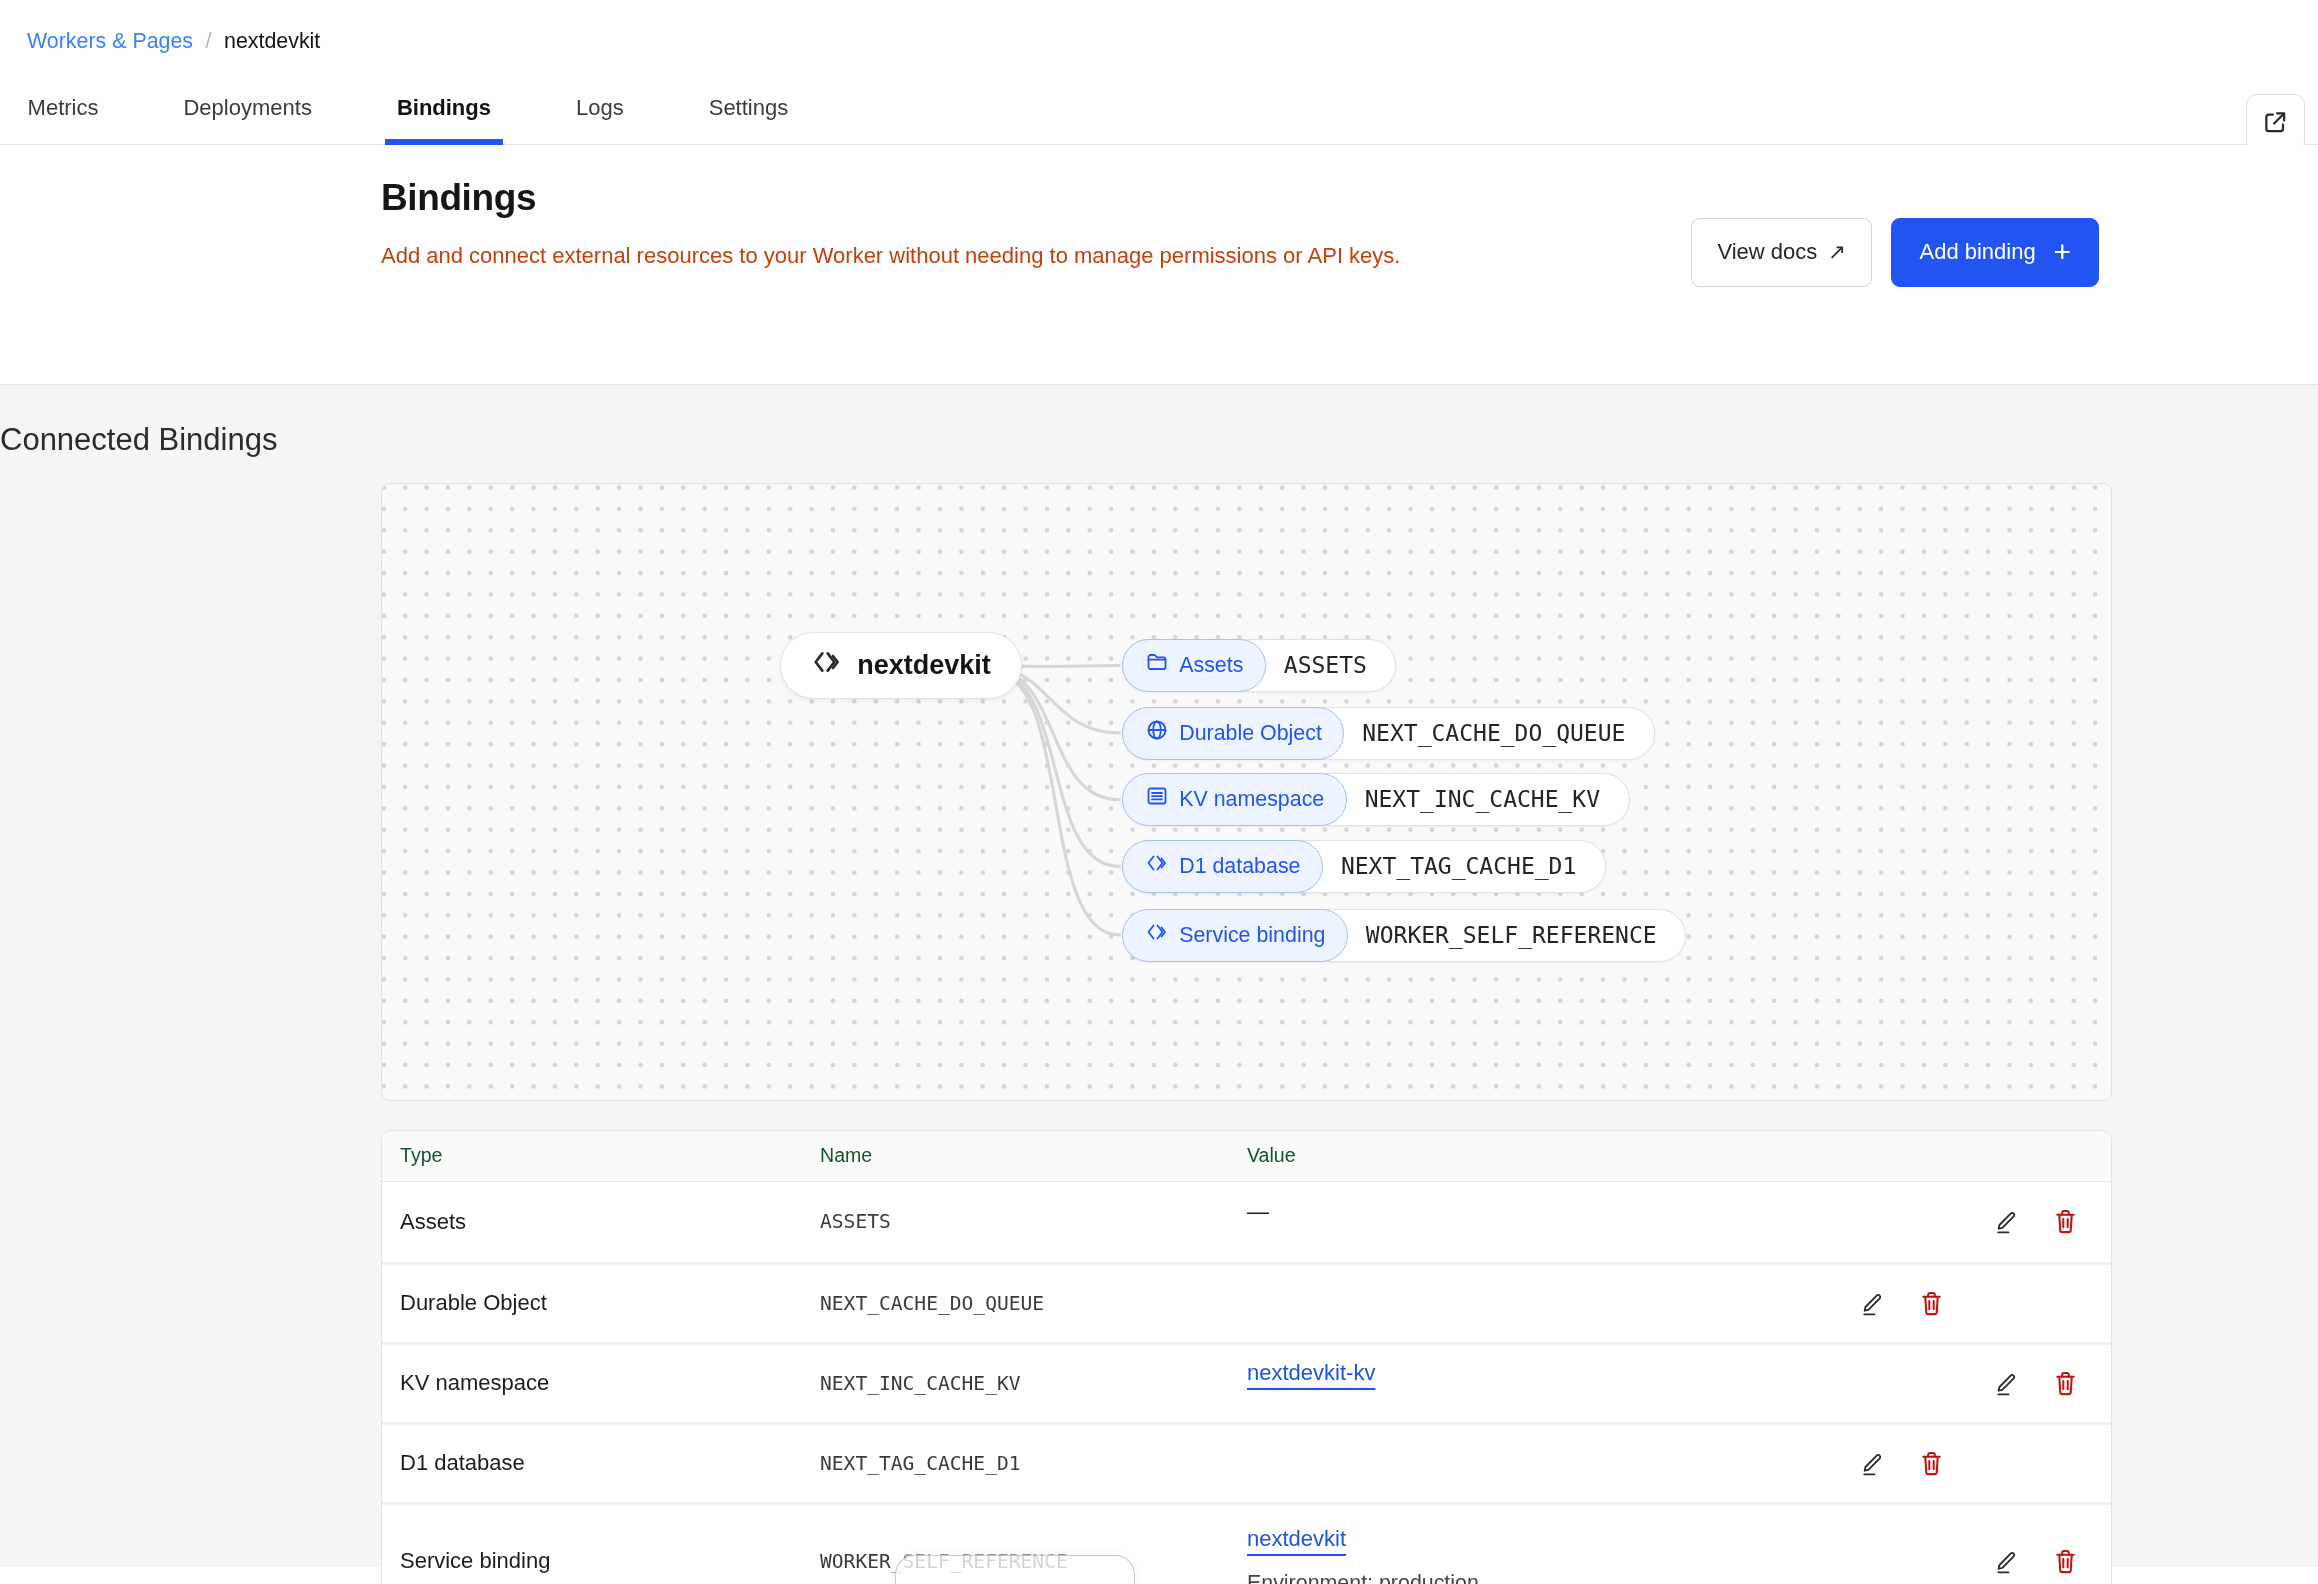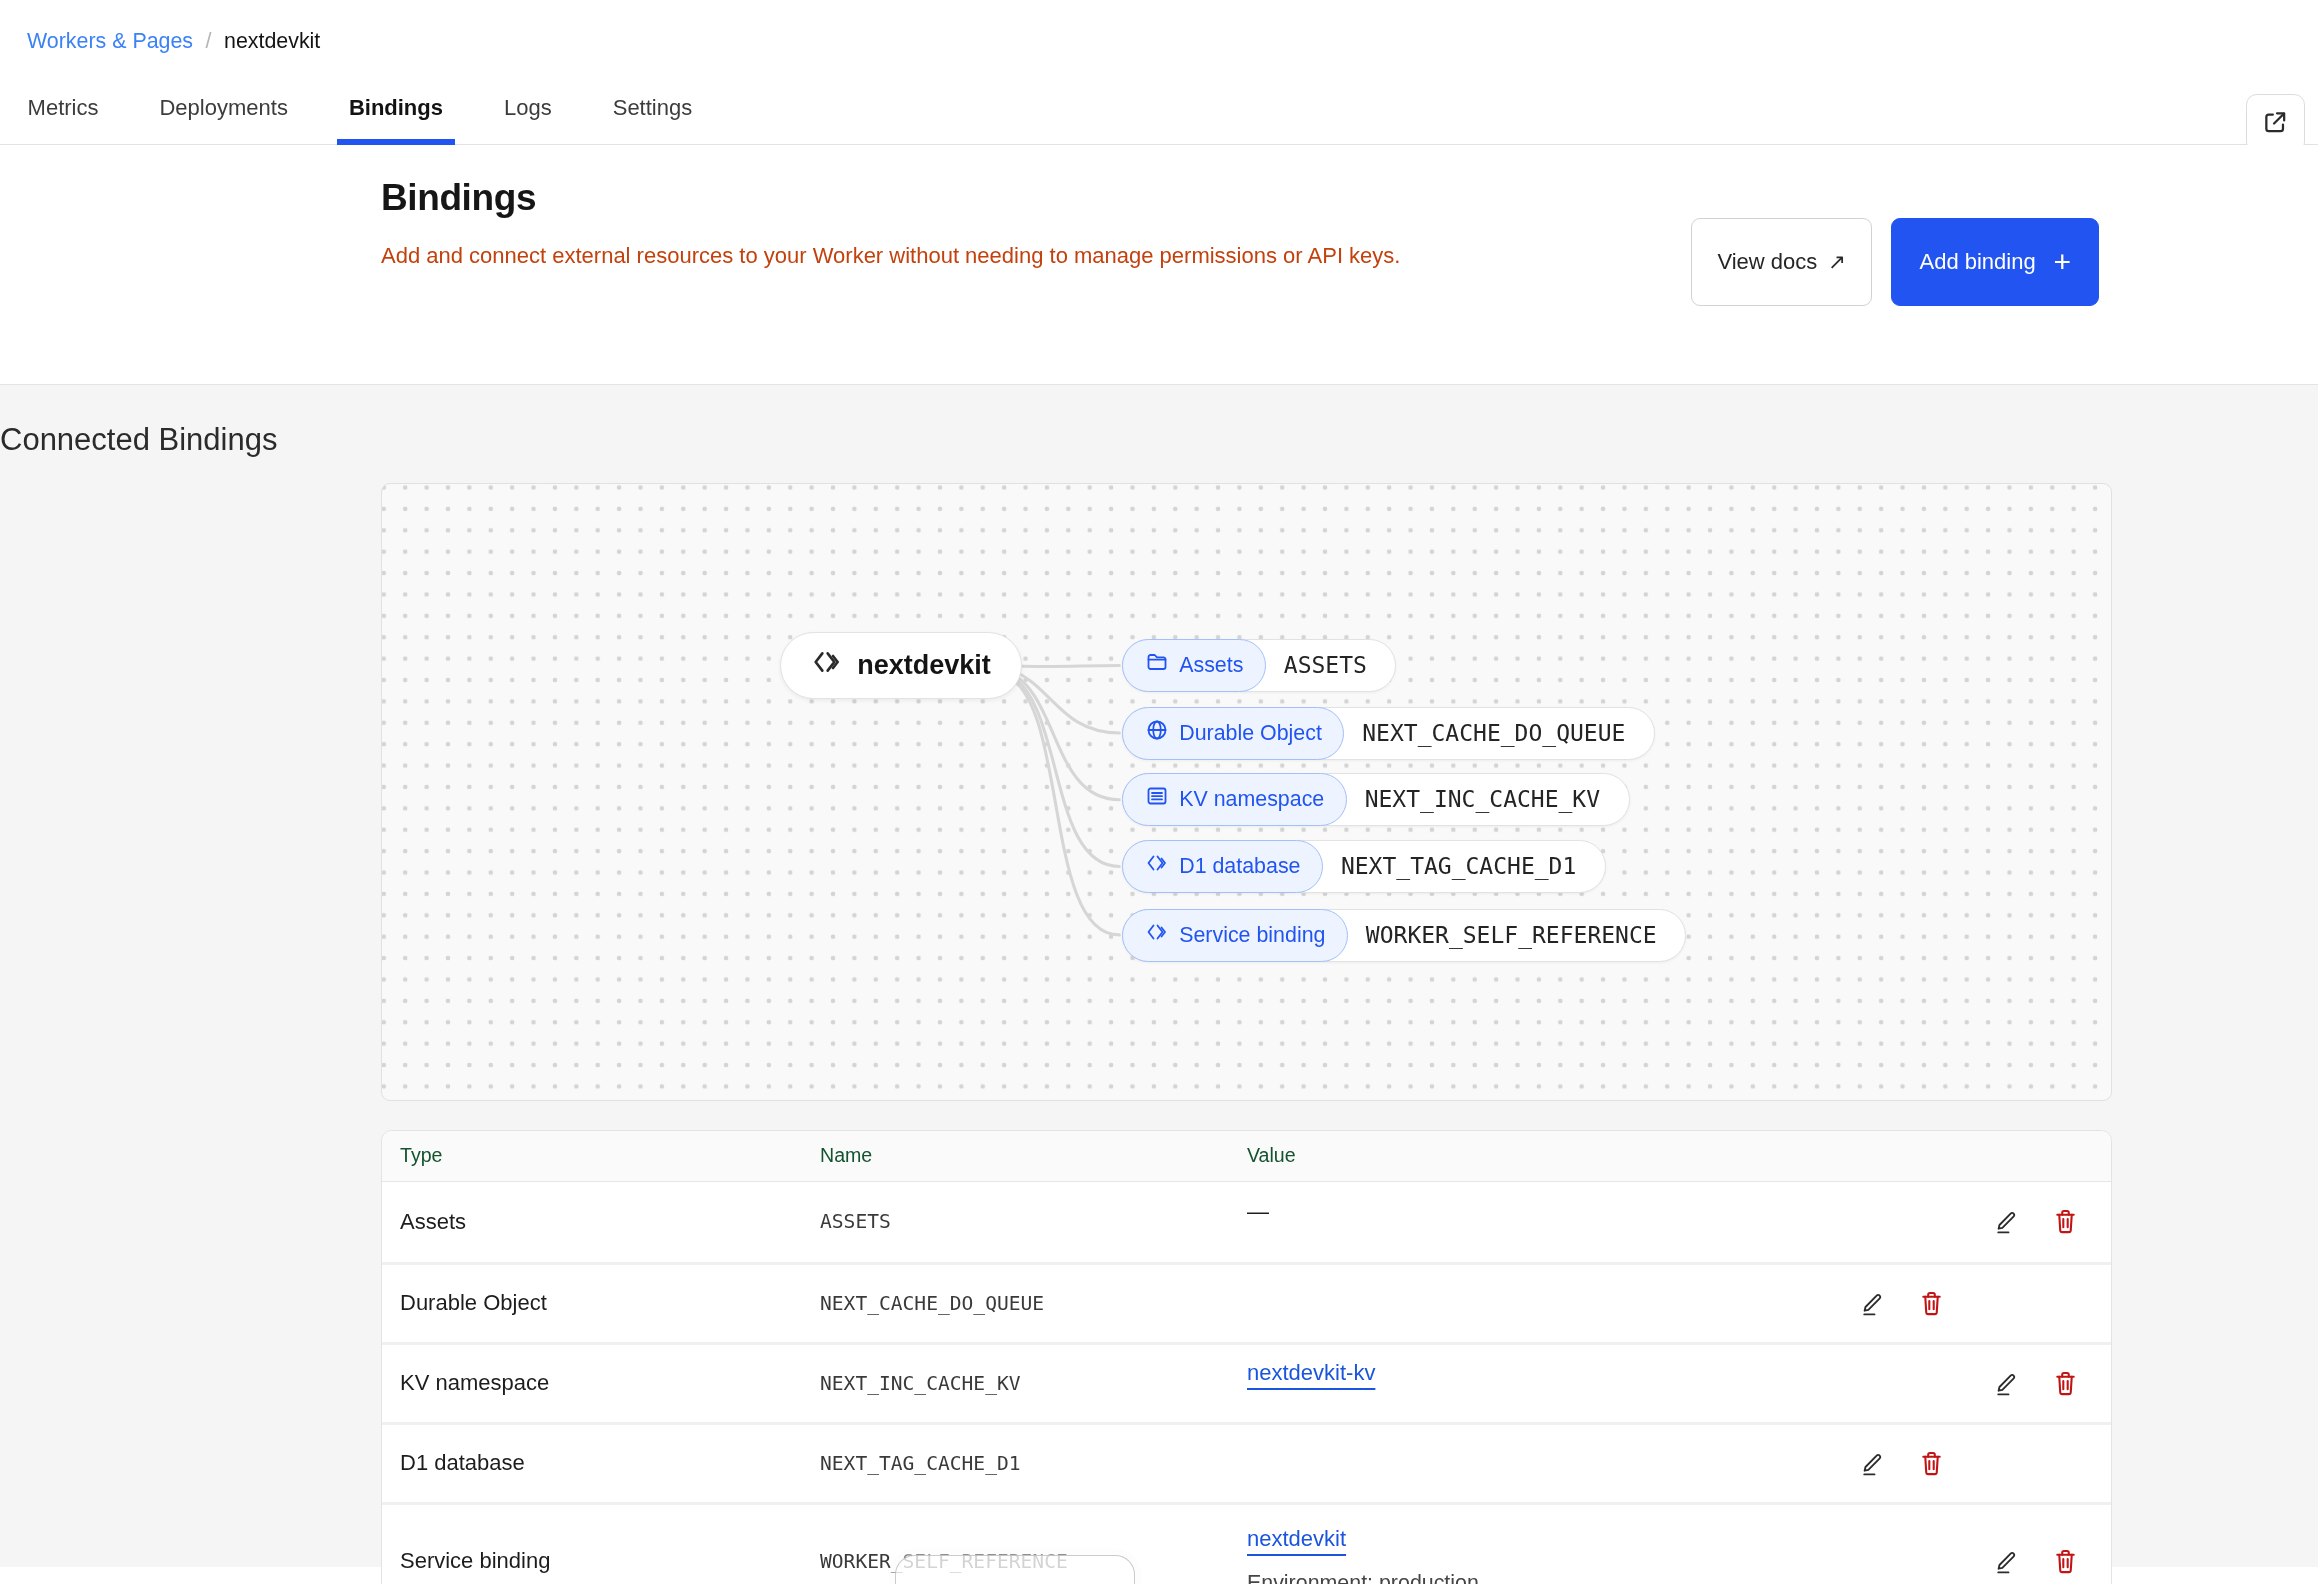--- a/index.html
+++ b/index.html
@@ -15,34 +15,34 @@
   html,body{width:2319px;height:1585px;overflow:hidden;background:#fff;
     font-family:"Liberation Sans",sans-serif;color:#1f1f1f;}
   .mono{font-family:"DejaVu Sans Mono",monospace}
 
   
   .topbar{position:relative;background:#fff}
   .breadcrumb{padding:28.5px 0 0 27px;font-size:21.4px;display:flex;gap:12.5px;align-items:baseline}
   .bc-parent{color:#3b82f6}
   .bc-sep{color:#b5b5b5}
   .bc-current{color:#141414;font-weight:500}
-  .tabs{display:flex;gap:45px;padding-left:19.6px;margin-top:27px;border-bottom:0.9px solid #e2e2e2}
+  .tabs{display:flex;gap:69px;padding-left:19.6px;margin-top:27px;border-bottom:0.9px solid #e2e2e2}
   .tab{font-size:22px;color:#3c3c3c;padding:14.2px 8px 23px;position:relative;cursor:pointer;background:none;border:none;font-family:inherit}
   .tab.active{color:#121212;font-weight:600}
   .tab.active::after{content:"";position:absolute;left:-3.6px;right:-3.6px;bottom:-0.9px;height:5.3px;background:var(--accent)}
   .ext-btn{position:absolute;top:94px;right:14.2px;width:59px;height:59px;border:0.9px solid #dcdcdc;
     border-radius:10.7px;background:#fff;display:flex;align-items:center;justify-content:center;cursor:pointer}
   .ext-btn svg{width:28.5px;height:28.5px;stroke:#2b2b2b;stroke-width:1.9;fill:none;stroke-linecap:round;stroke-linejoin:round}
 
   
   .hero{position:relative;background:#fff;height:240px;border-bottom:0.9px solid #e4e4e4}
   .hero h1{margin-left:381px;padding-top:32px;font-size:37px;font-weight:600;color:#161616;letter-spacing:-0.4px}
   .hero p{margin-left:381px;margin-top:14.2px;font-size:22px;line-height:45px;color:#c2410c;max-width:1051px}
   .hero-actions{position:absolute;top:73px;right:220px;display:flex;gap:19.6px}
-  .btn{display:flex;align-items:center;gap:10.7px;height:88px;border-radius:9px;font-size:22px;cursor:pointer;font-family:inherit}
+  .btn{display:flex;align-items:center;gap:10.7px;height:69px;border-radius:9px;font-size:22px;cursor:pointer;font-family:inherit}
   .btn-secondary{background:#fff;border:0.9px solid #d2d2d2;color:#262626;padding:0 25px}
   .btn-secondary .arrow{font-size:21.4px;color:#2b2b2b}
   .btn-primary{background:var(--accent);border:0.9px solid var(--accent);color:#fff;padding:16px 27px}
   .btn-primary .plus{font-size:30px;font-weight:300;margin-left:7.1px;line-height:0}
 
   
   .section{background:var(--section-bg);height:1182px}
   .section-title{padding-top:37px;font-size:31px;font-weight:400;color:#2b2b2b}
   .panel{position:relative;margin-left:381px;margin-top:25px;width:1731px;height:618px;
     background:var(--panel-bg);border:0.9px solid #e1e1e1;border-radius:9px;

